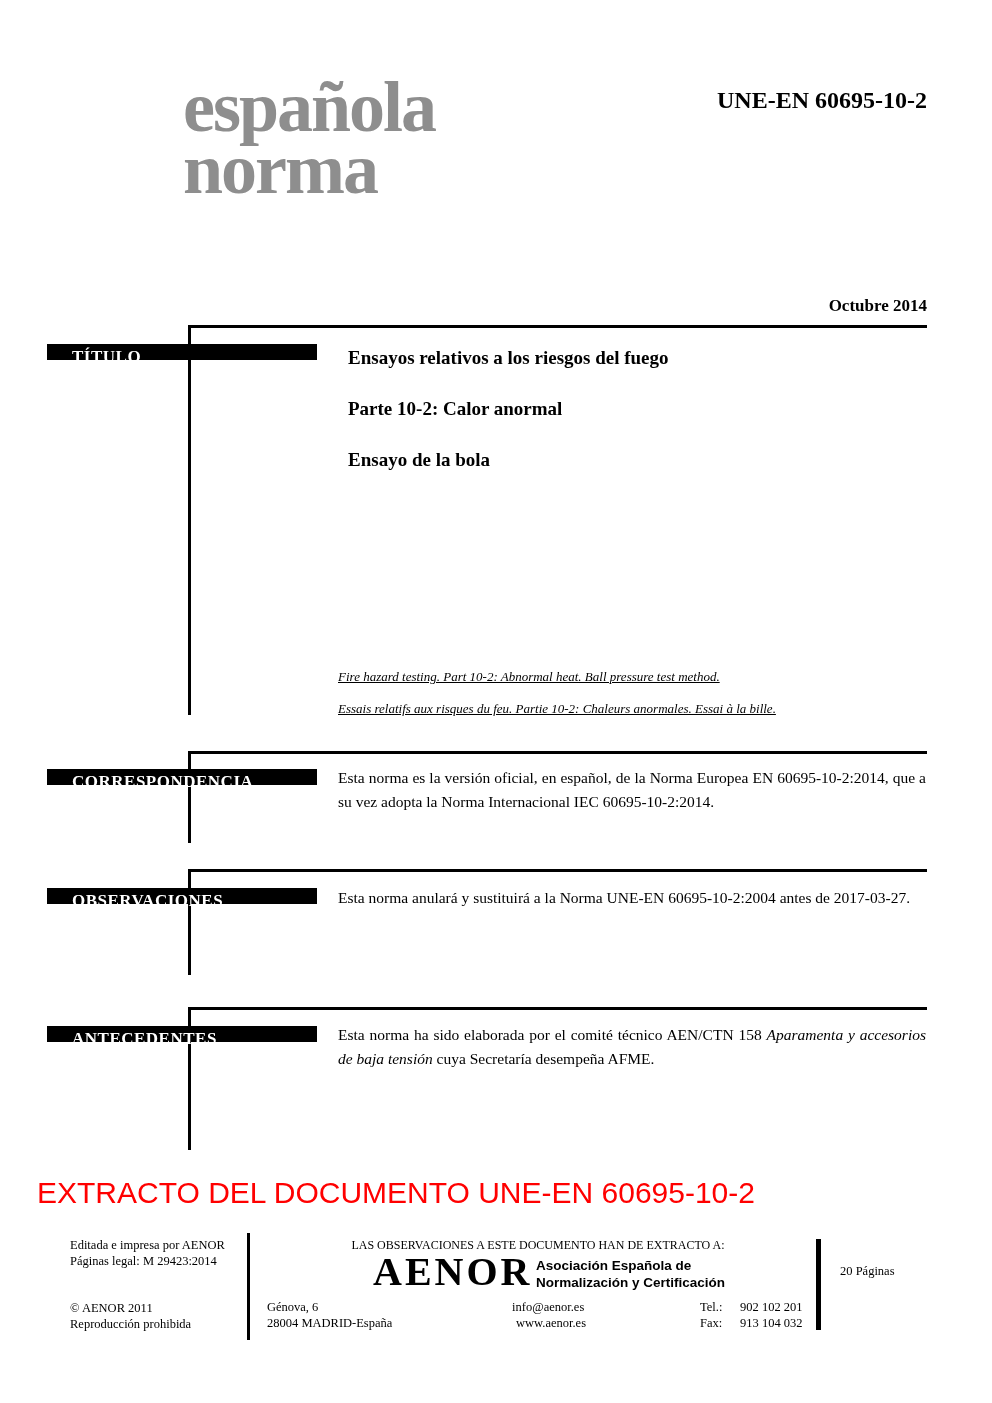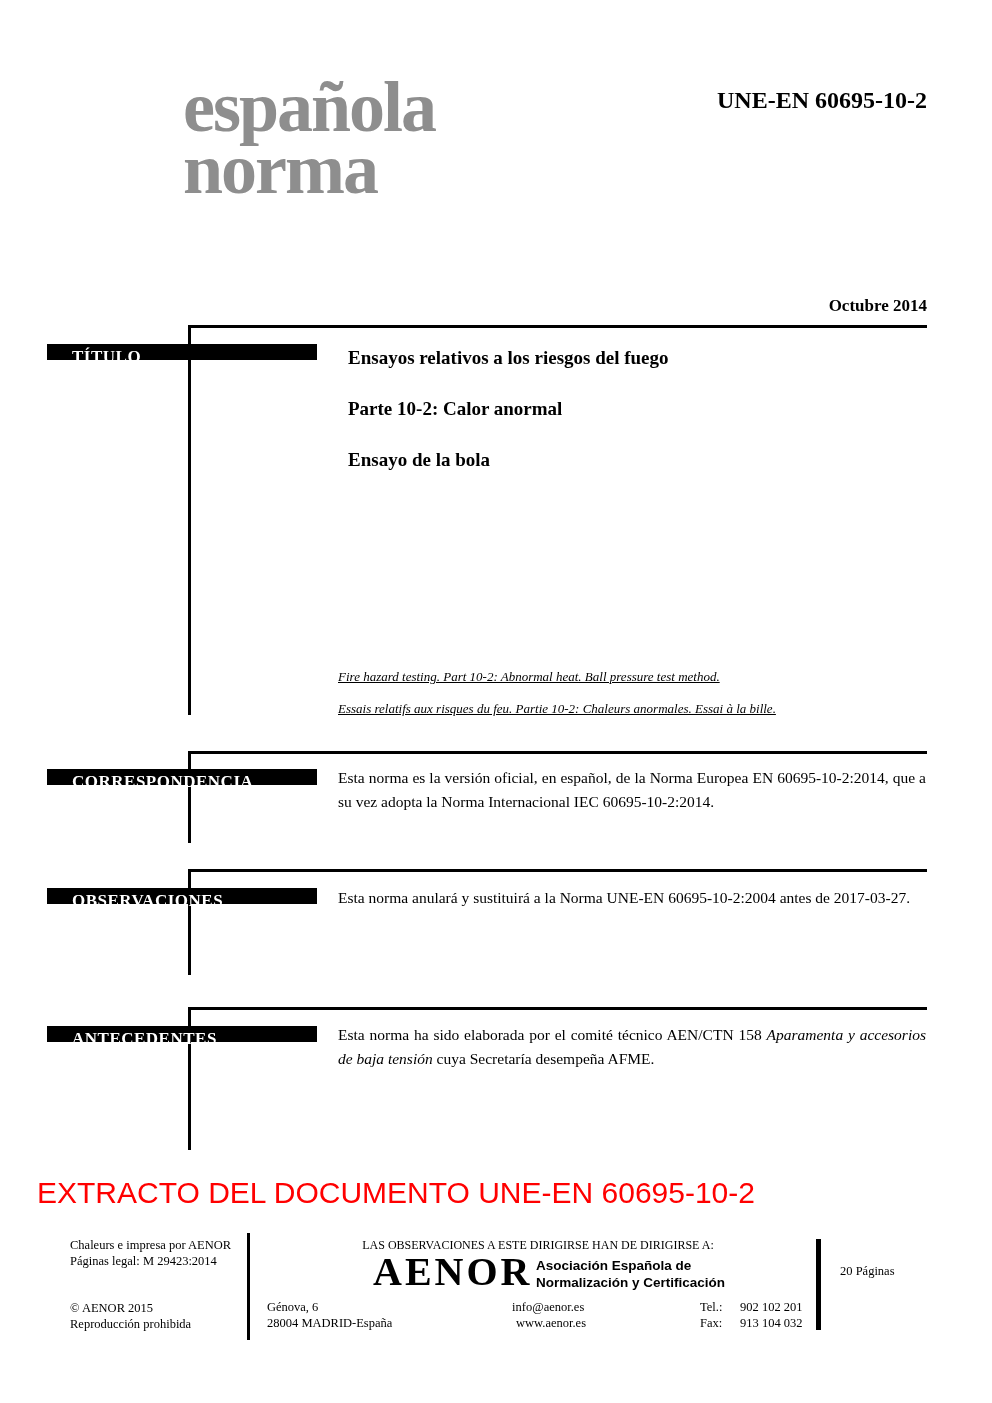--- a/index.html
+++ b/index.html
@@ -125,29 +125,29 @@
   <span>ANTECEDENTES</span>
 </div>
 <div class="abs body-text" style="top:1023px"><span>Esta norma ha sido elaborada por el comité técnico AEN/CTN 158 </span><i>Aparamenta y accesorios de baja tensión</i><span> cuya Secretaría desempeña AFME.</span></div>
 
 <div class="abs extracto">EXTRACTO DEL DOCUMENTO UNE-EN 60695-10-2</div>
 
 <div class="abs f-divider" style="left:247px;top:1233px;width:3px;height:107px"></div>
 <div class="abs f-divider" style="left:816px;top:1239px;width:5px;height:91px"></div>
 
 <div class="abs f-small" style="left:70px;top:1237px">
-  <div>Chaleurs e impresa por AENOR</div>
+  <div>Editada e impresa por AENOR</div>
   <div>Páginas legal: M 29423:2014</div>
 </div>
 <div class="abs f-small" style="left:70px;top:1300px">
-  <div>© AENOR 2015</div>
+  <div>© AENOR 2011</div>
   <div>Reproducción prohibida</div>
 </div>
 
-<div class="abs notice">LAS OBSERVACIONES A ESTE DIRIGIRSE HAN DE DIRIGIRSE A:</div>
+<div class="abs notice">LAS OBSERVACIONES A ESTE DOCUMENTO HAN DE EXTRACTO A:</div>
 
 <div class="abs aenor-logo">AENOR</div>
 <div class="abs org">
   <div>Asociación Española de</div>
   <div>Normalización y Certificación</div>
 </div>
 
 <div class="abs f-small" style="left:267px;top:1299px">
   <div>Génova, 6</div>
   <div>28004 MADRID-España</div>

